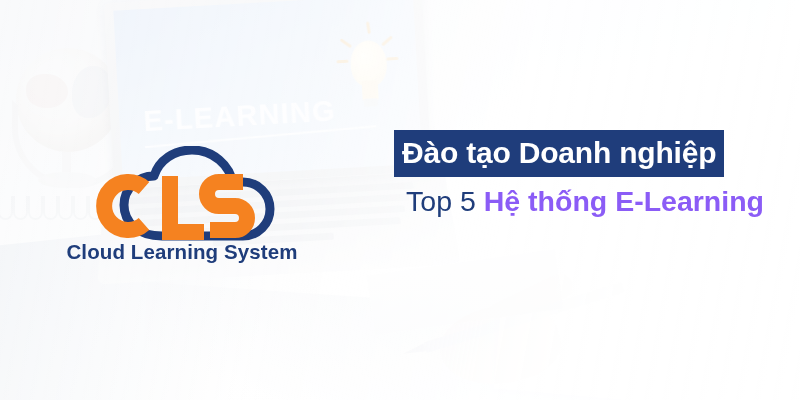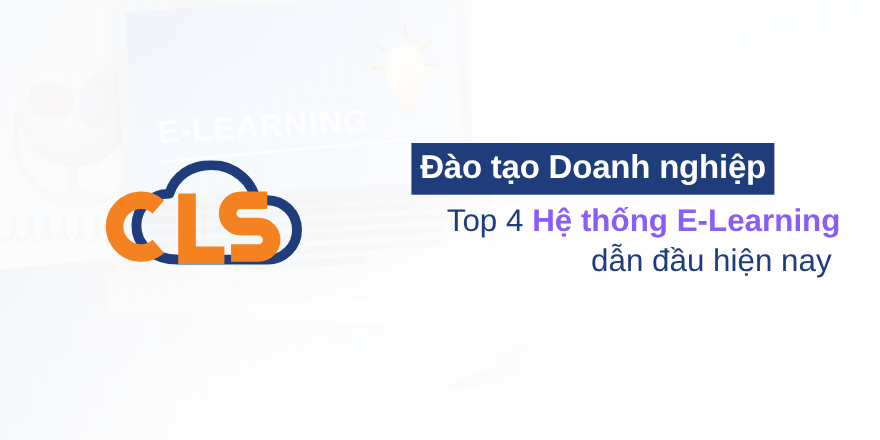--- a/index.html
+++ b/index.html
@@ -309,21 +309,21 @@
     width: 470px;
   }
   .hl-band {
     display: inline-block;
     background: #1f3d7b;
     color: #ffffff;
     font-size: 30px;
     font-weight: 700;
     line-height: 1;
     padding: 8px 8px 9px 8px;
-    margin-left: 74px;
+    margin-left: 94px;
     letter-spacing: -.2px;
     white-space: nowrap;
   }
   .hl-line2 {
     margin-top: 9px;
     text-align: right;
     font-size: 28.5px;
     line-height: 1.12;
     white-space: nowrap;
     padding-right: 6px;
@@ -423,23 +423,23 @@
                  C109 2 126 17 129 36 C131 35 135 34 139 34
                  C154 34 166 46 166 61 C166 76 154 88 139 88 Z" transform="translate(12,2) scale(1.0)" fill="none" stroke="#1F3D7B" stroke-width="9" stroke-linejoin="round"></path>
 
         <path d="M52 42 a24 24 0 1 0 0 36" fill="none" stroke="#F58220" stroke-width="16" stroke-linecap="butt"></path>
 
         <path d="M78 30 L78 86 L112 86" fill="none" stroke="#F58220" stroke-width="16" stroke-linecap="butt"></path>
 
         <path d="M151 36 L127 36 a12 12 0 0 0 0 24 L143 60 a12 12 0 0 1 0 24 L118 84" fill="none" stroke="#F58220" stroke-width="16" stroke-linecap="butt"></path>
       </svg>
     </div>
+    <div class="logo-tagline">Cloud Learning System</div>
   </div>
 
   <div class="headline">
     <div class="hl-band">Đào tạo Doanh nghiệp</div>
     <div class="hl-line2">
-      <span class="hl-top5">Top 4 </span><span class="hl-orange">Hệ thống E-Learning</span>
-    </div>
-    <div class="hl-line3">dẫn đầu hiện nay</div>
+      <span class="hl-top5">Top 5 </span><span class="hl-orange">Hệ thống E-Learning</span>
+    </div>
   </div>
 
 </div>
 
 </body></html>

